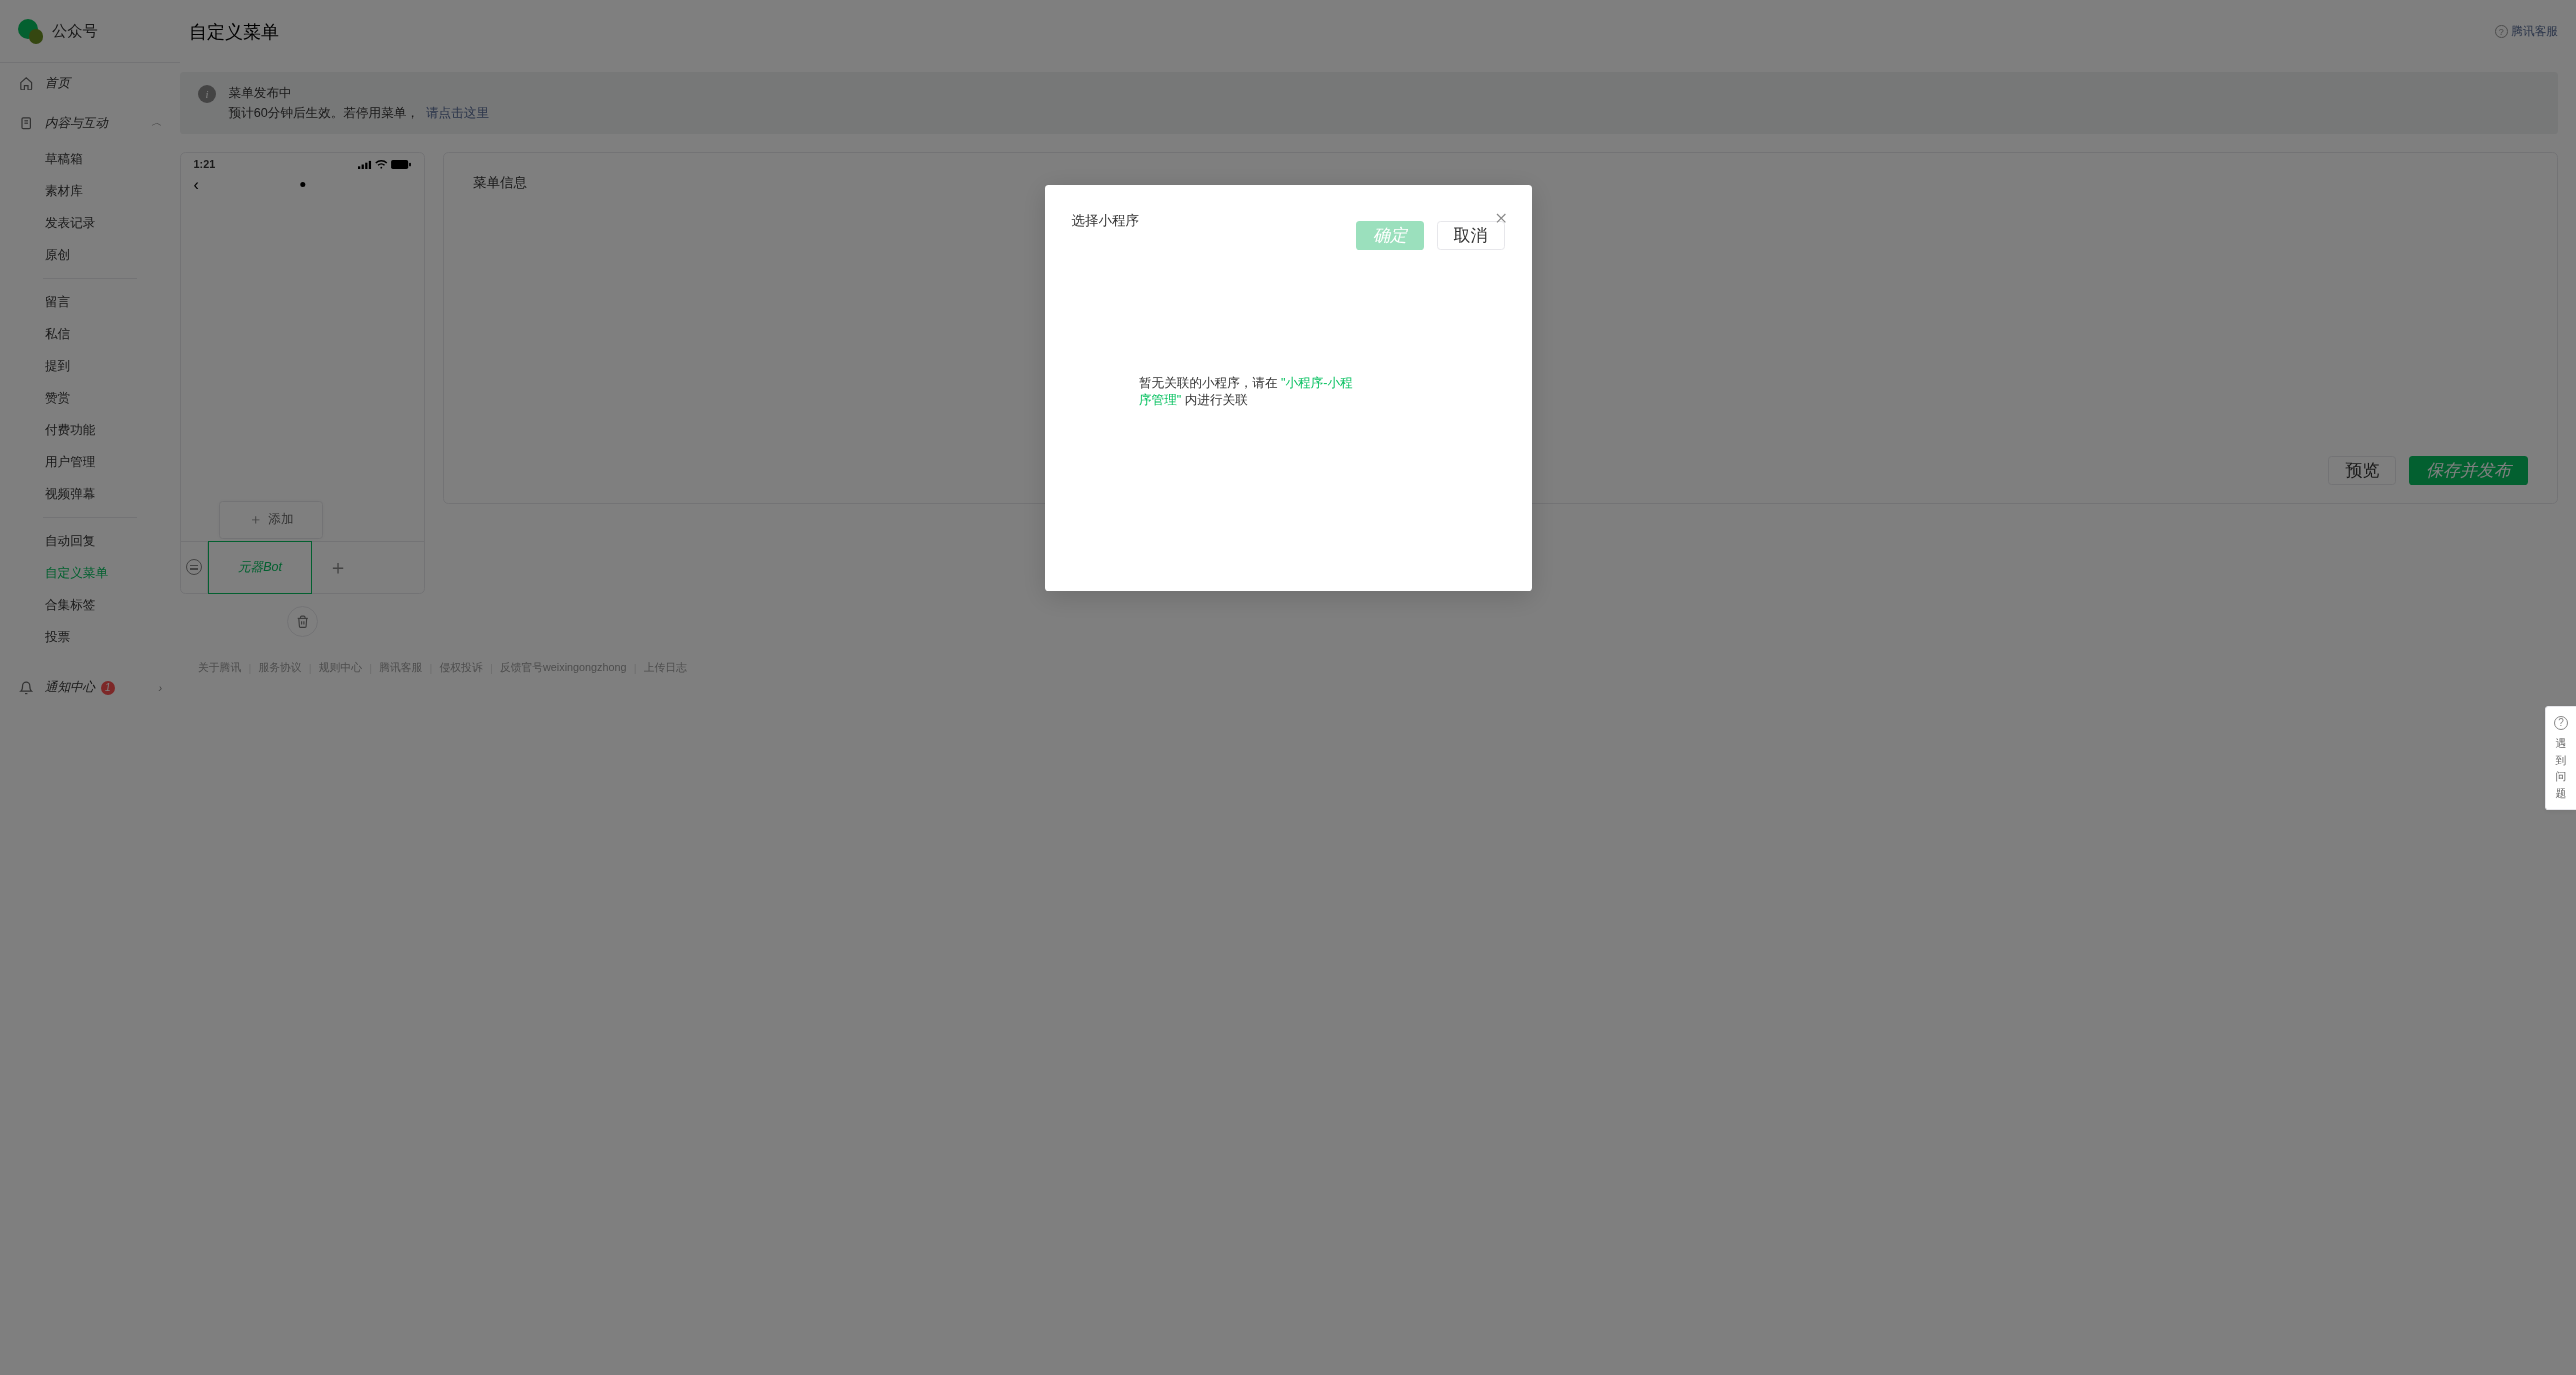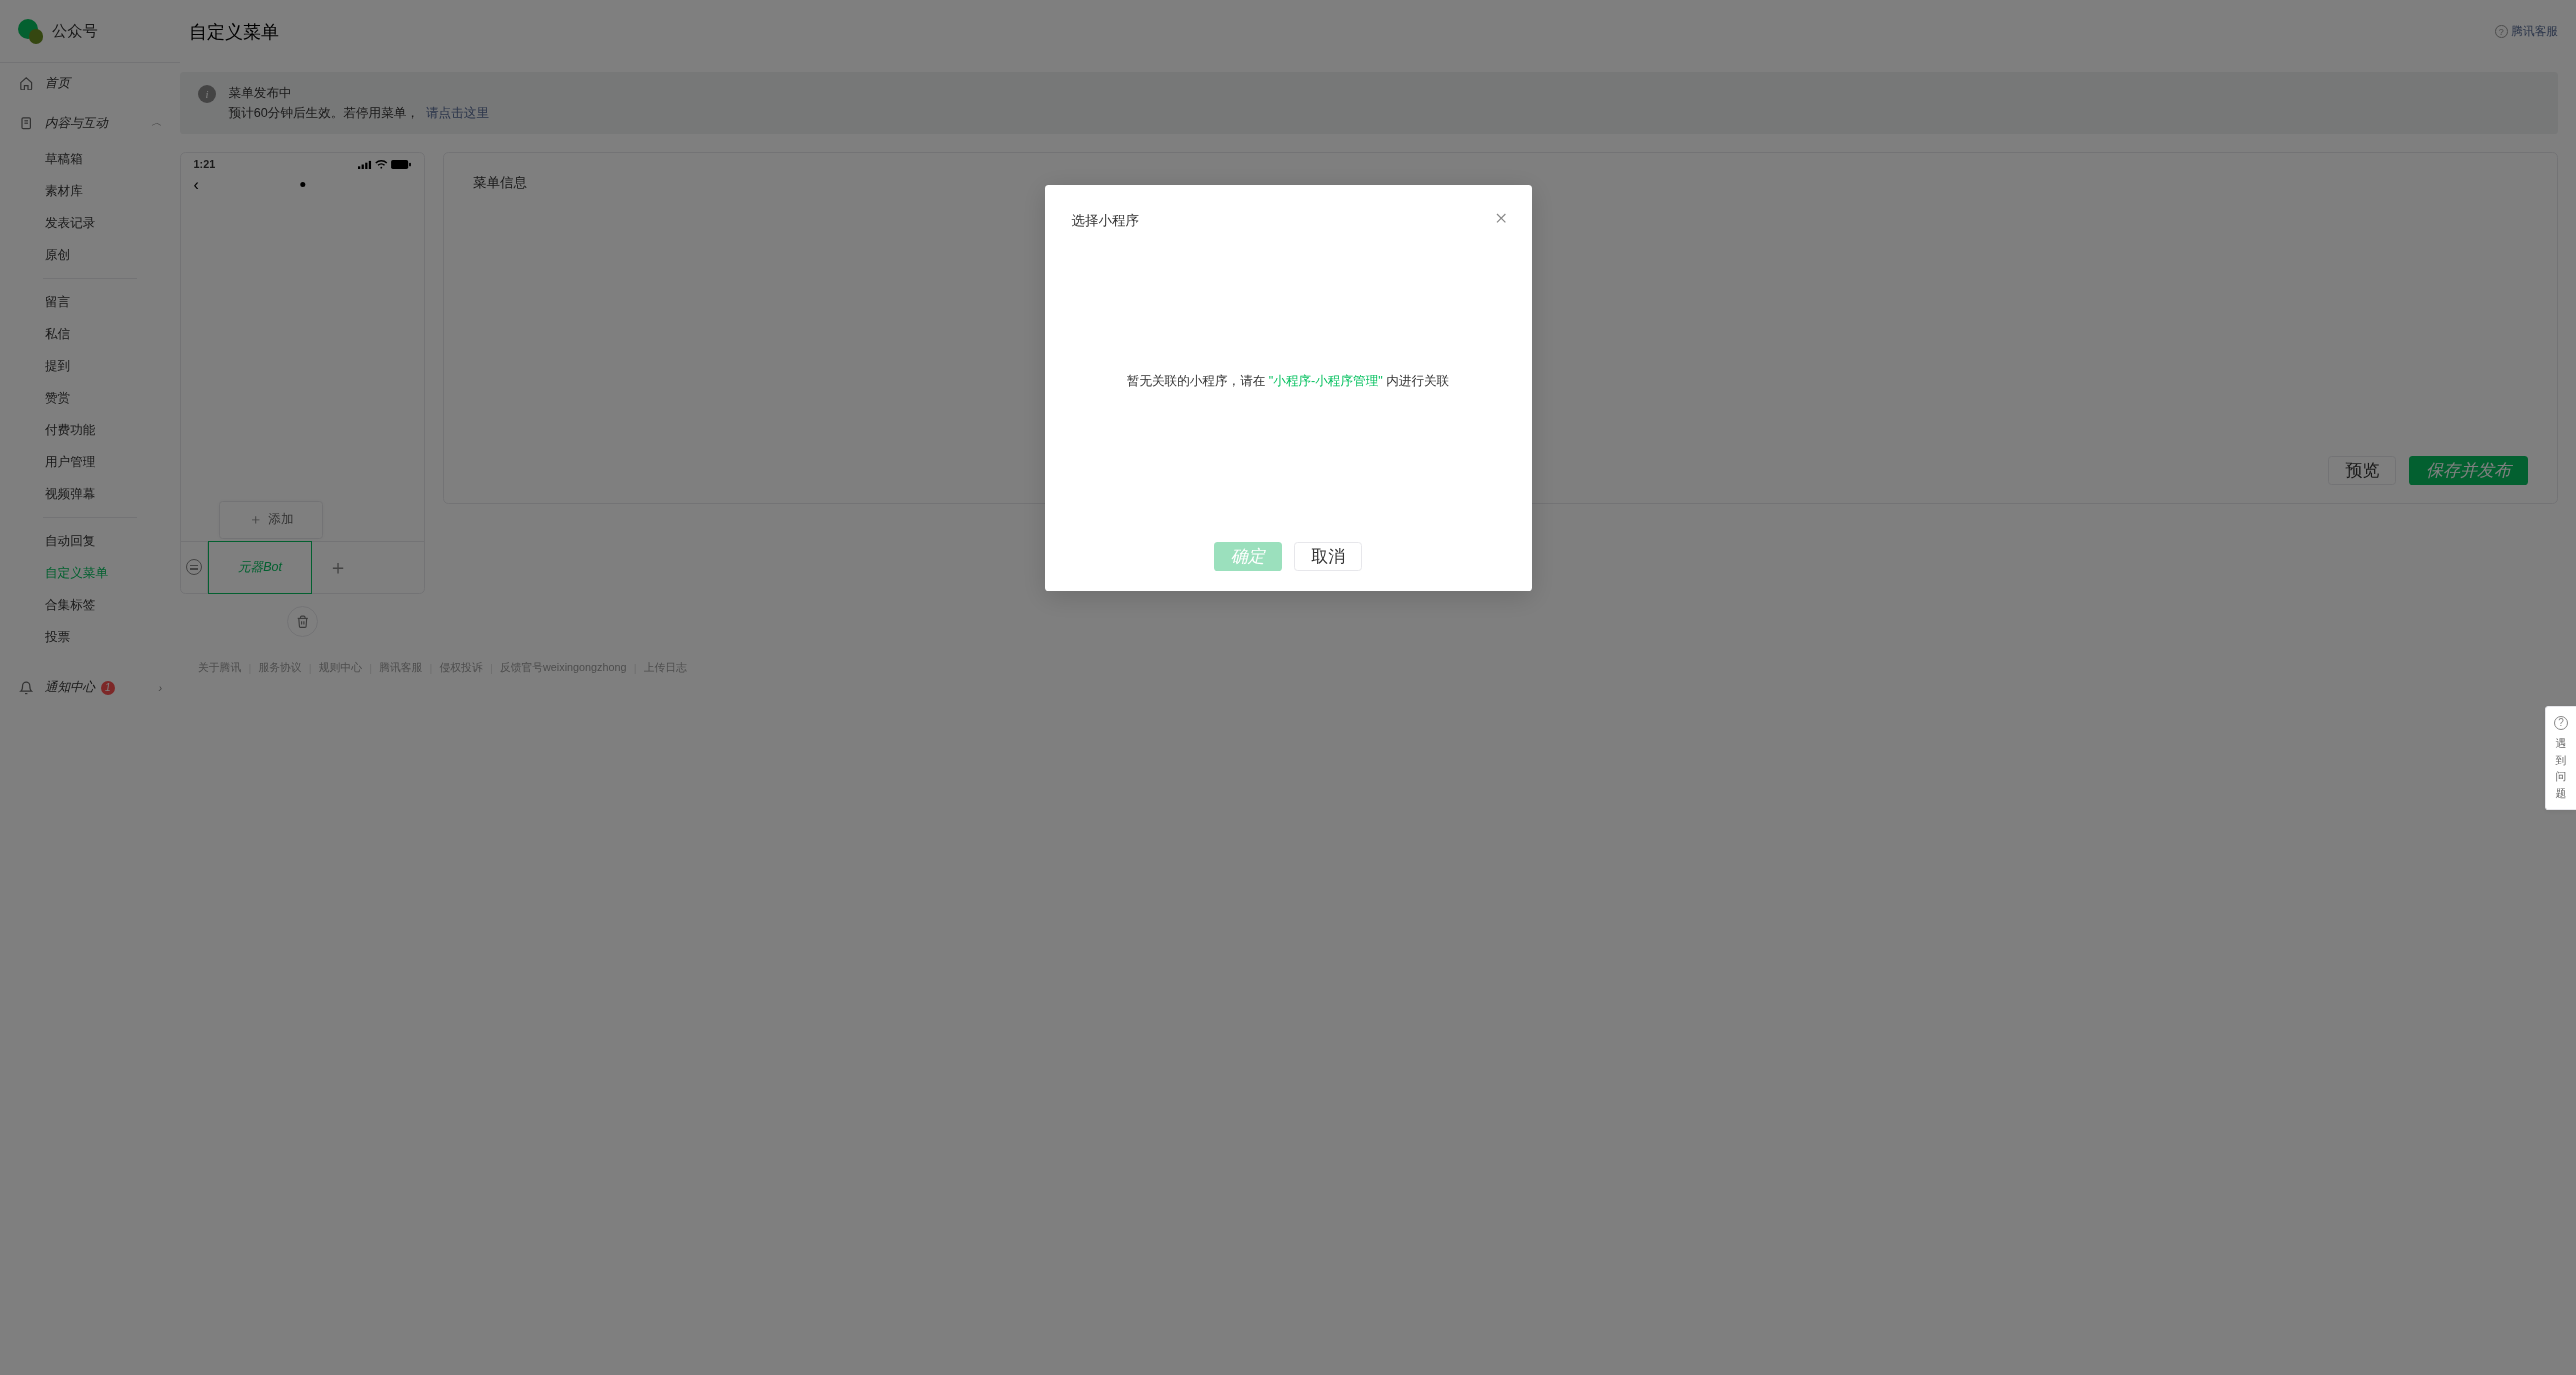--- a/index.html
+++ b/index.html
@@ -203,21 +203,21 @@
   .overlay {
     position:fixed; inset:0; background:rgba(0,0,0,.5);
     display:flex; align-items:flex-start; justify-content:center;
     padding-top: 185px;
   }
   .modal {
     width: 487px; background:#fff; border-radius:3.6px;
     padding: 27px 27px 20px;
     position:relative;
     min-height: 406px;
-    display:flex; flex-direction:column;
+    display:flex; flex-direction:row;
     box-shadow: 0 5.4px 27px rgba(0,0,0,.15);
   }
   .modal-title { font-size:13.5px; color:#333; font-weight:400; }
   .modal-close {
     position:absolute; right:20px; top:23.5px;
     width:20px; height:20px; color:#888; cursor:pointer;
     display:flex; align-items:center; justify-content:center;
   }
   .modal-body {
     flex:1; display:flex; align-items:center; justify-content:center;

